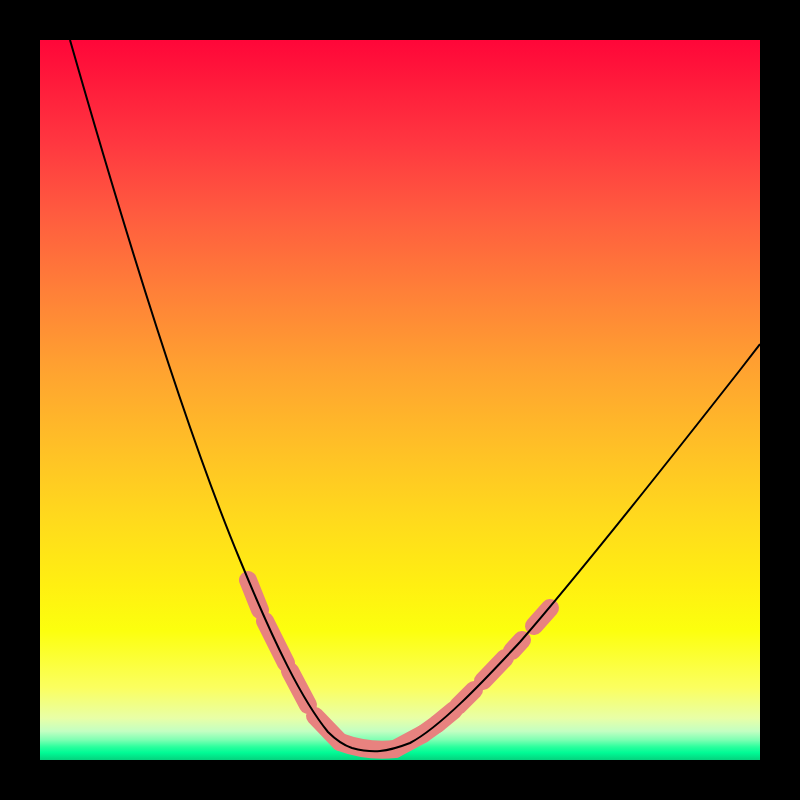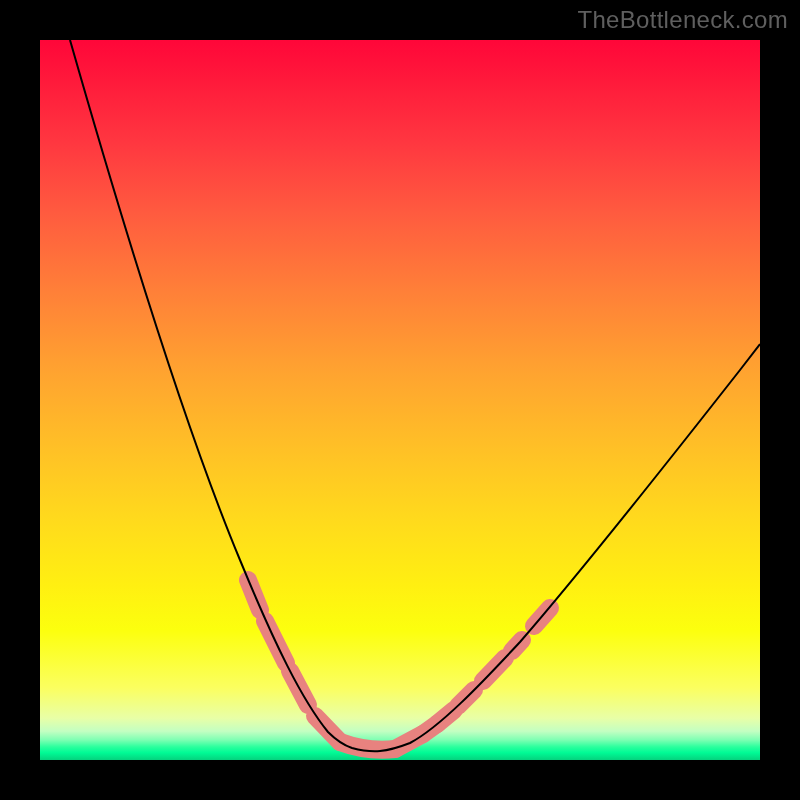--- a/index.html
+++ b/index.html
@@ -107,14 +107,13 @@
                C 235,605 262,660 288,692
                Q 300,704 312,708
                Q 327,712 340,711
                Q 352,710 370,703
                C 400,687 440,645 480,602
                C 540,533 620,432 700,330
                L 720,304"></path>
     </svg>
   </div>
 
-  <div class="watermark">TheBottleneck.com</div>
 </div>
 
 </body></html>

